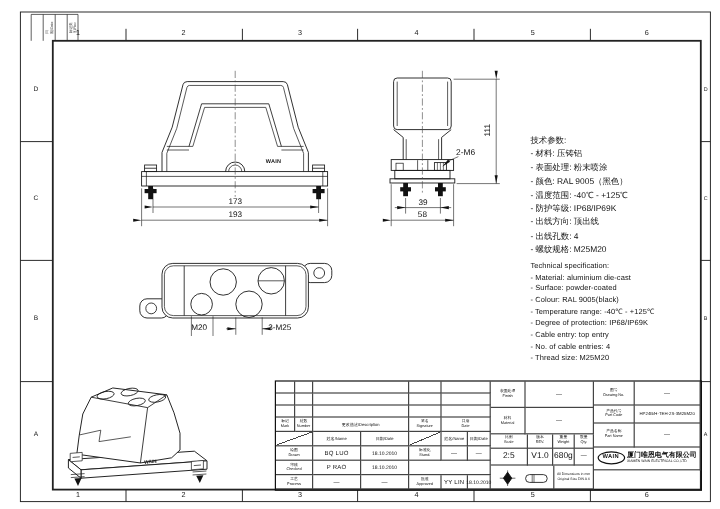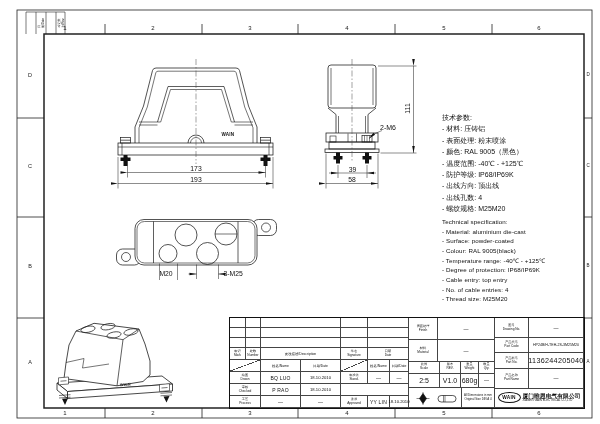--- a/index.html
+++ b/index.html
@@ -375,27 +375,20 @@
         </div>
     <div class="cell val" style="width:55px;">—</div>
   </div>
   <div class="row" style="height:15px;">
     <div class="cell lbl" style="width:34px;">
           <span>产品代号</span>
           <span>Part Code</span>
         </div>
     <div class="cell partcode" style="width:55px;">HP24B/H-TEH-2S-3M25M20</div>
   </div>
-  <div class="row" style="height:16px;">
-    <div class="cell lbl" style="width:34px;">
-          <span>产品料号</span>
-          <span>Part No.</span>
-        </div>
-    <div class="cell partno" style="width:55px;">1136244205040</div>
-  </div>
   <div class="row" style="height:19.5px;">
     <div class="cell lbl" style="width:34px;">
           <span>产品名称</span>
           <span>Part Name</span>
         </div>
     <div class="cell val" style="width:55px;">—</div>
   </div>
   <div class="row" style="height:19.5px;">
     <div class="cell company" style="width:89px;">
       <div class="logo">WAIN</div>

